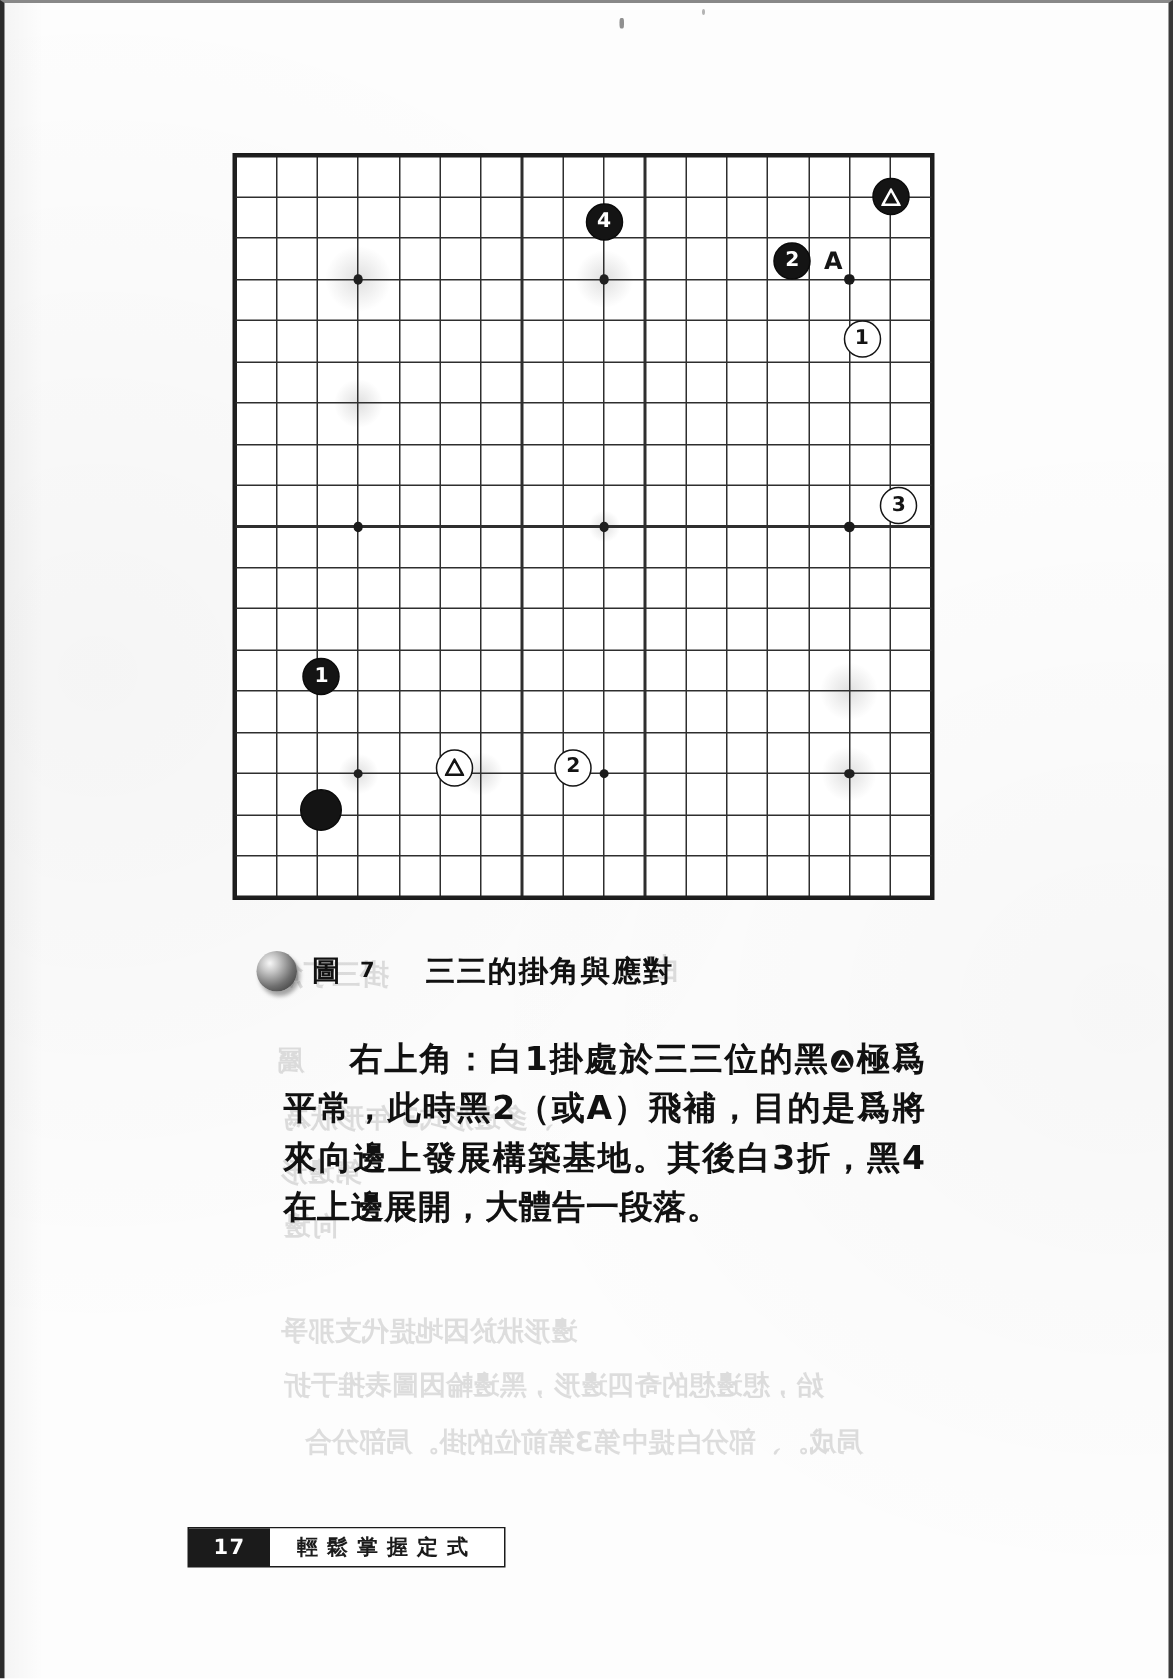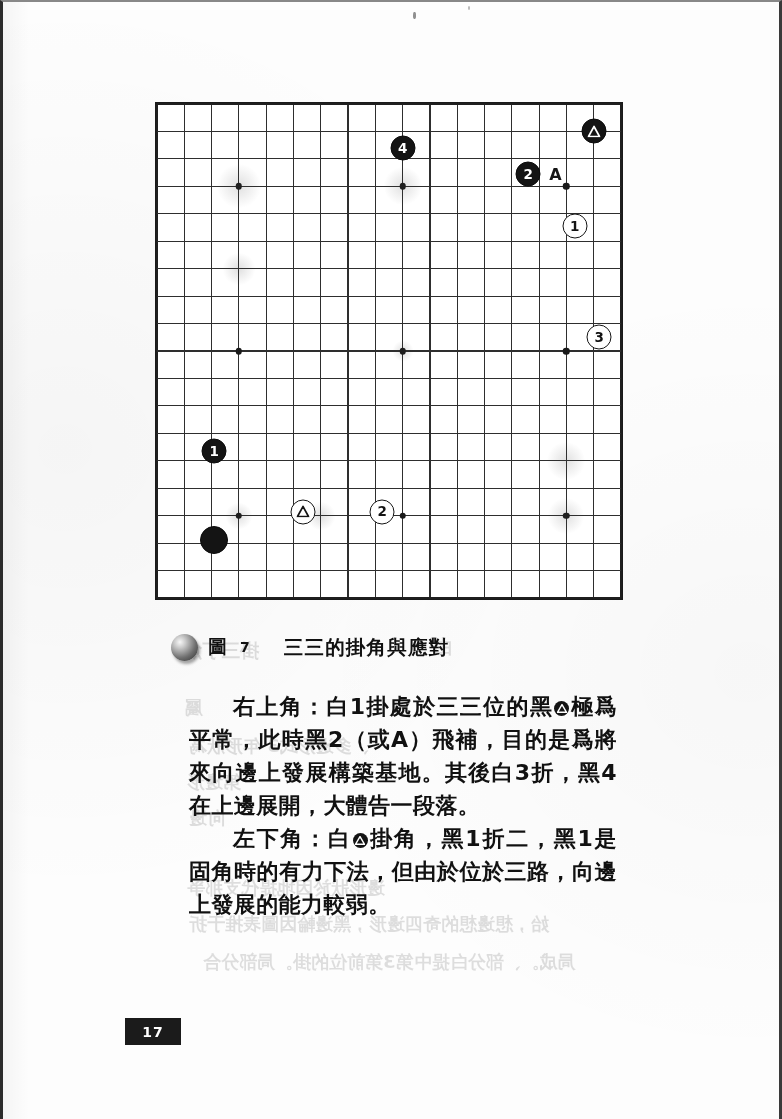--- a/index.html
+++ b/index.html
@@ -235,21 +235,19 @@
     <div id="caption-ball"></div>
     <span class="cap-fig">圖</span>
     <span class="cap-num">7</span>
     <span class="cap-title">三三的掛角與應對</span>
   </div>
 
   <div id="body-text">
     <p><span>右上角：白1掛處於三三位的黑<span class="inline-tri"><svg width="10" height="9" viewBox="0 0 10 9">
               <polygon points="5,0.6 9.4,8.2 0.6,8.2" fill="none" stroke="#fff" stroke-width="1.4"></polygon>
             </svg></span>極爲平常，此時黑2（或A）飛補，目的是爲將來向邊上發展構築基地。其後白3折，黑4在上邊展開，大體告一段落。</span></p>
-    <p><span>左下角：白<span class="inline-tri"><svg width="10" height="9" viewBox="0 0 10 9">
-              <polygon points="5,0.6 9.4,8.2 0.6,8.2" fill="none" stroke="#fff" stroke-width="1.4"></polygon>
-            </svg></span>掛角，黑1折二，黑1是固角時的有力下法，但由於位於三路，向邊上發展的能力較弱。</span></p>
   </div>
 
   <div id="footer">
     <div id="footer-page">17</div>
+    <div id="footer-title">輕鬆掌握定式</div>
   </div>
 </div>
 
 </body></html>

